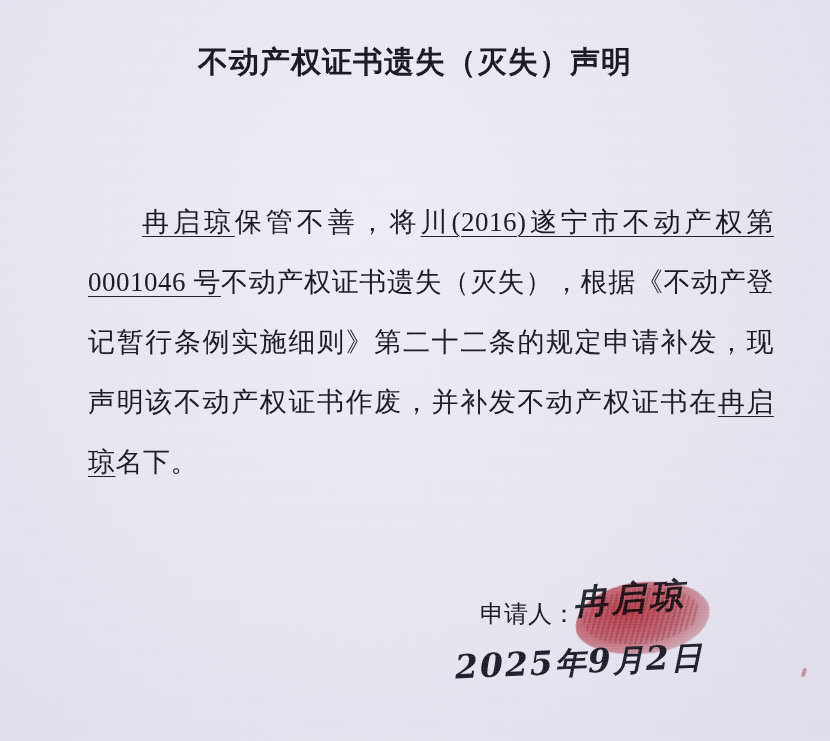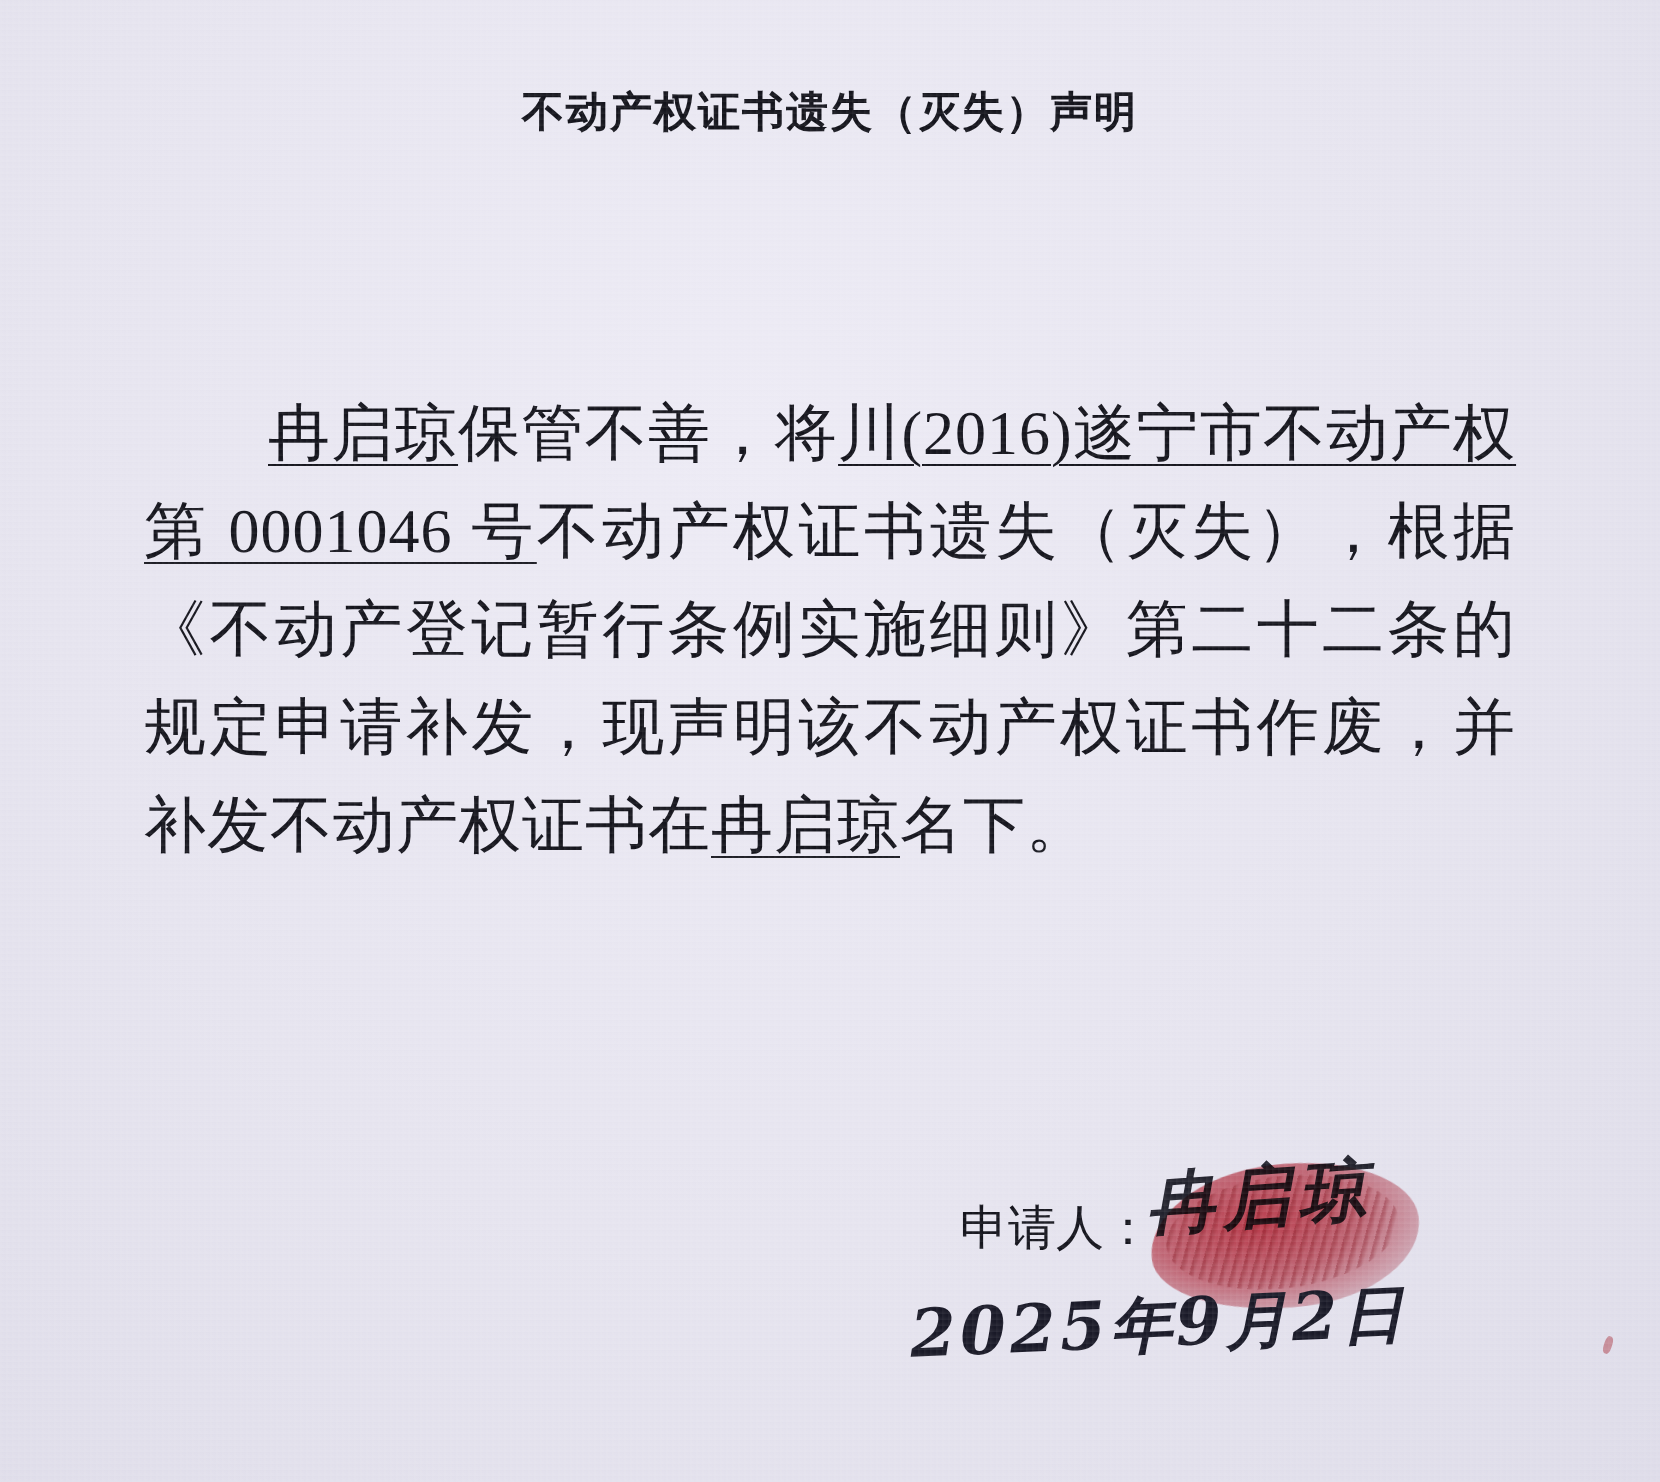--- a/index.html
+++ b/index.html
@@ -34,33 +34,33 @@
   .doc {
     position: absolute;
     inset: 0;
   }
   .doc-title {
     position: absolute;
     top: 42px;
     left: 0;
     width: 100%;
     text-align: center;
-    font-size: 21px;
+    font-size: 30px;
     font-weight: bold;
     letter-spacing: 1px;
     font-family: "DejaVu Serif", "Liberation Serif", serif;
     color: #14141c;
   }
   .body-block {
     position: absolute;
     top: 192px;
-    left: 72px;
+    left: 88px;
     width: 686px;
-    font-size: 31px;
-    line-height: 49px;
+    font-size: 27px;
+    line-height: 60px;
     letter-spacing: .5px;
     color: #15151d;
   }
   .para {
     margin: 0;
     text-align: justify;
     text-justify: inter-ideograph;
   }
   .indent {
     text-indent: 2em;

